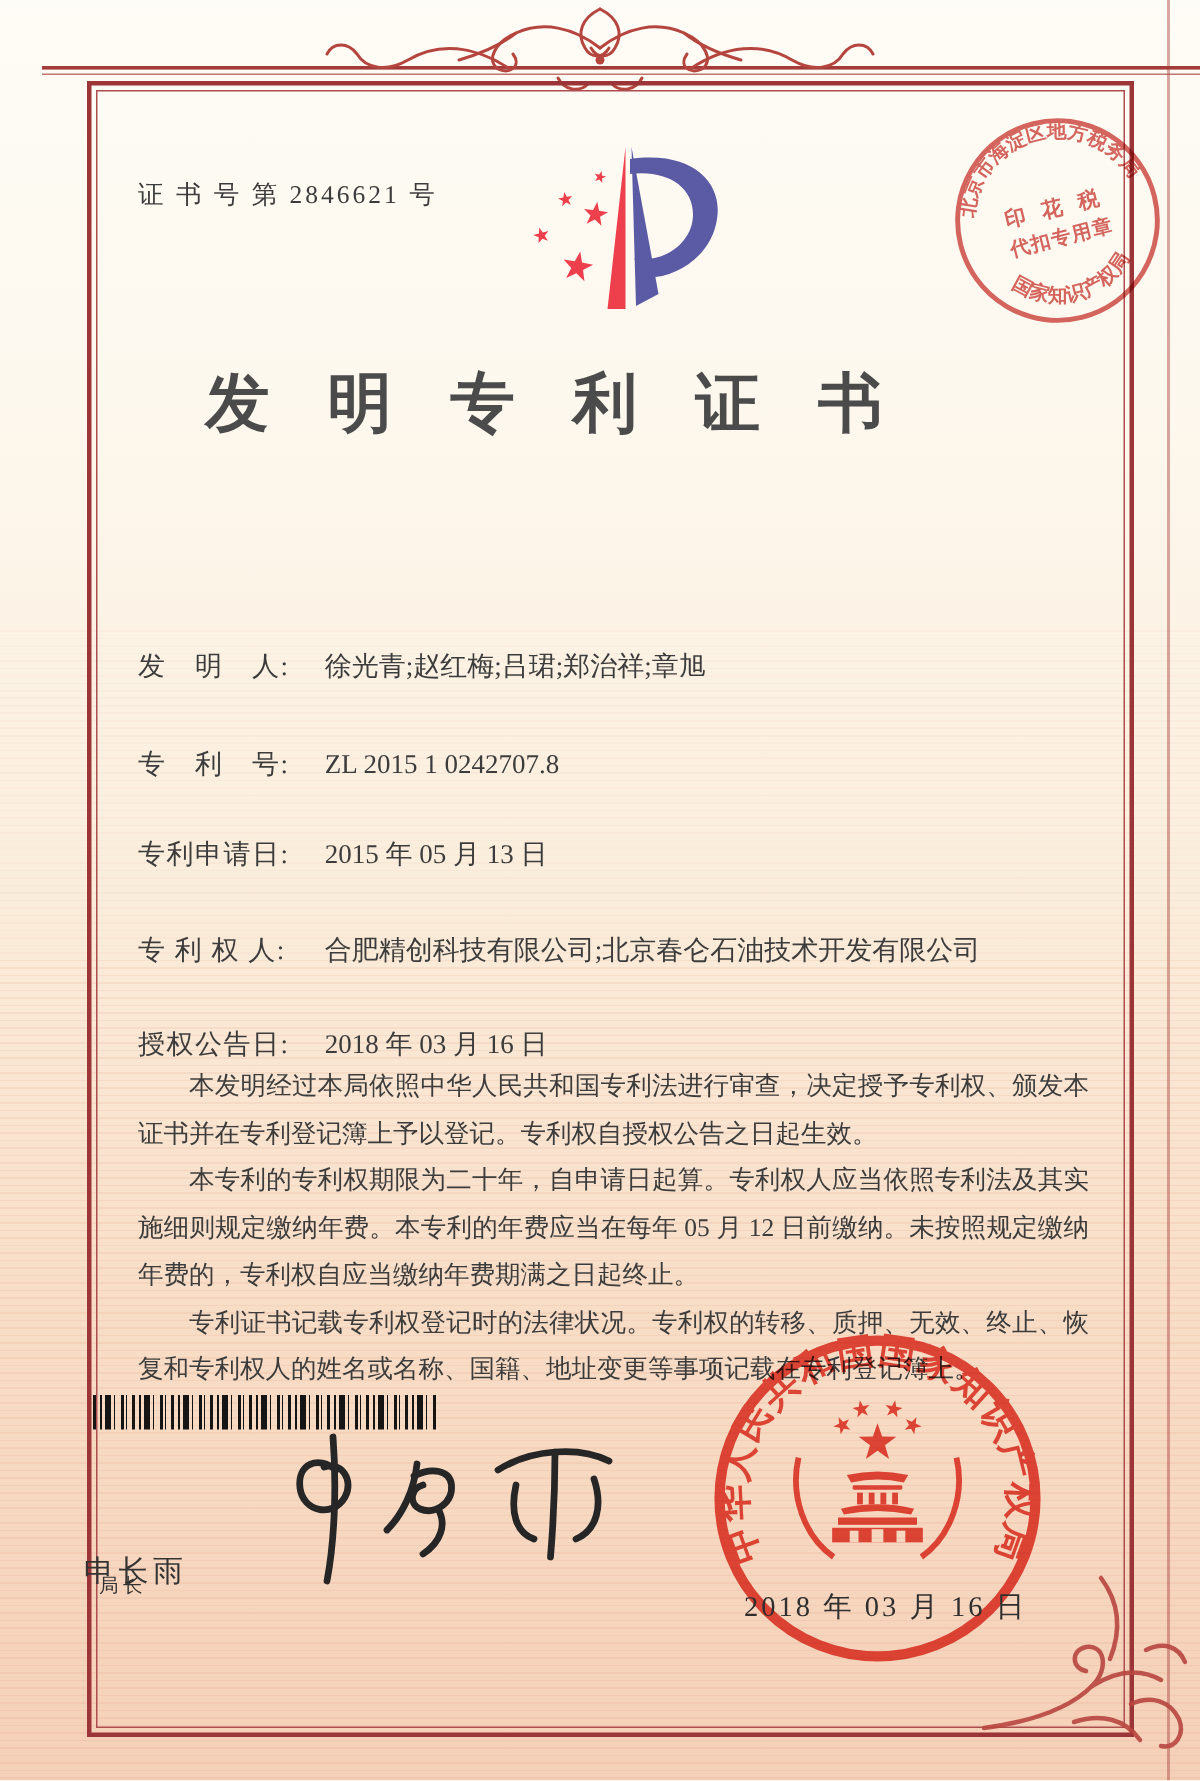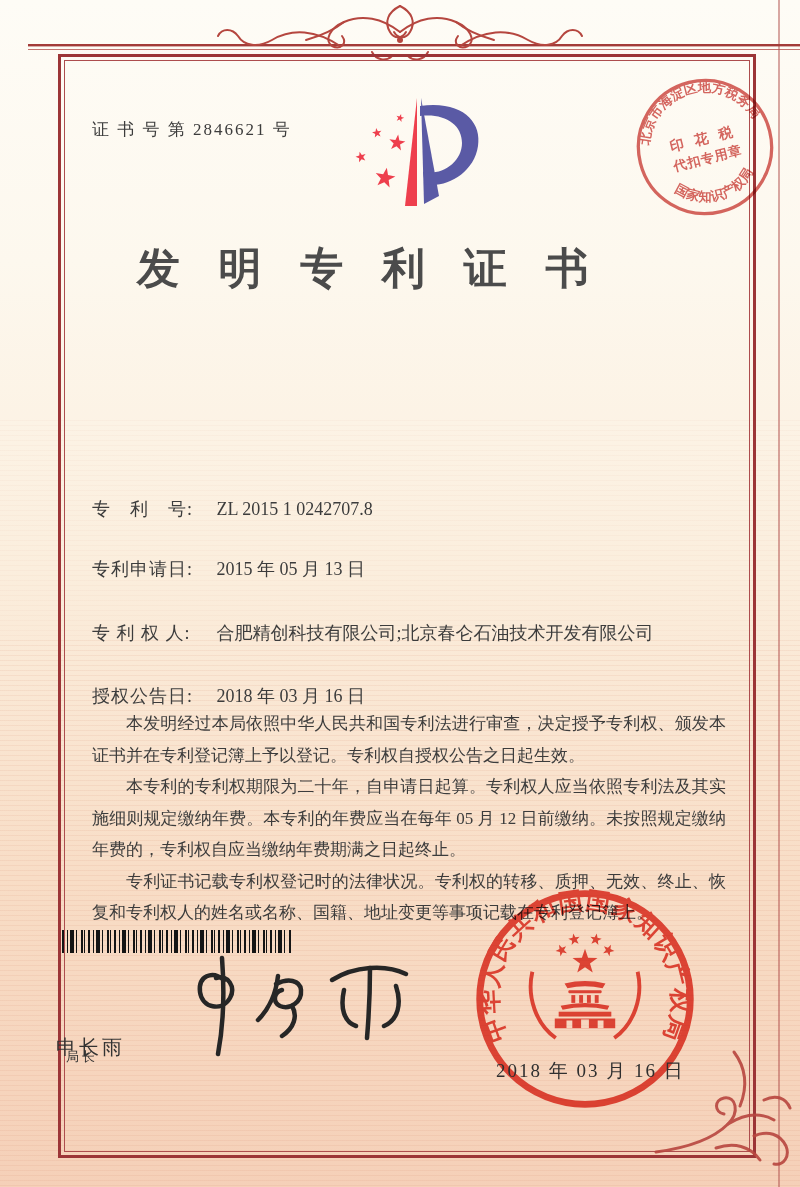--- a/index.html
+++ b/index.html
@@ -98,20 +98,24 @@
       <use href="#star" transform="translate(41,71) rotate(-15) scale(0.55)"></use>
       <use href="#star" transform="translate(65,92) rotate(10) scale(1.05)"></use>
     </g>
     <path d="M97,12 L85,120 L97,120 Z" fill="#ee3f4d"></path>
     <path d="M101,12 L104,118 L119,110 Z" fill="#5a5aa5"></path>
     <path d="M100,20 C142,14 162,36 158,60 C154,88 124,103 105,98 L103,86 C122,90 142,76 142,57 C142,38 124,27 100,30 Z" fill="#5a5aa5"></path>
   </svg>
 
   <div class="title">发 明 专 利 证 书</div>
 
+  <div class="field" style="top:432px">
+    <span class="lbl">发　明　人:</span>
+    <span class="val">徐光青;赵红梅;吕珺;郑治祥;章旭</span>
+  </div>
   <div class="field" style="top:497px">
     <span class="lbl">专　利　号:</span>
     <span class="val">ZL 2015 1 0242707.8</span>
   </div>
   <div class="field" style="top:557px">
     <span class="lbl">专利申请日:</span>
     <span class="val">2015 年 05 月 13 日</span>
   </div>
   <div class="field" style="top:621px">
     <span class="lbl">专 利 权 人:</span>

